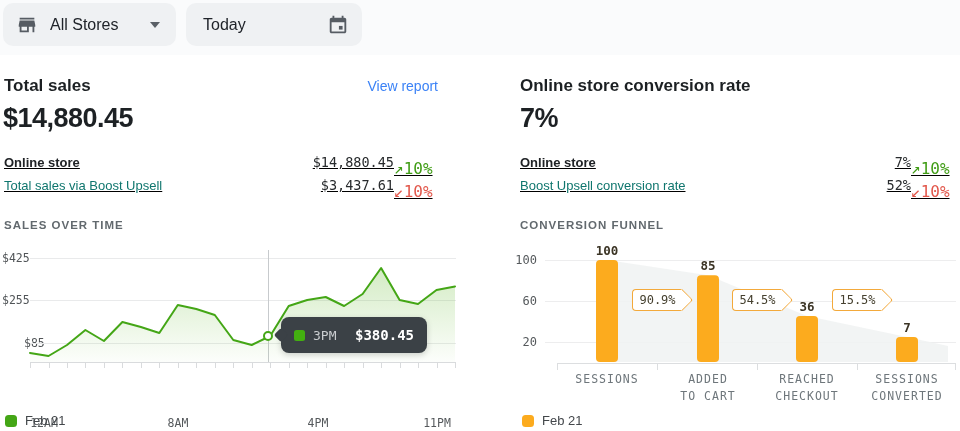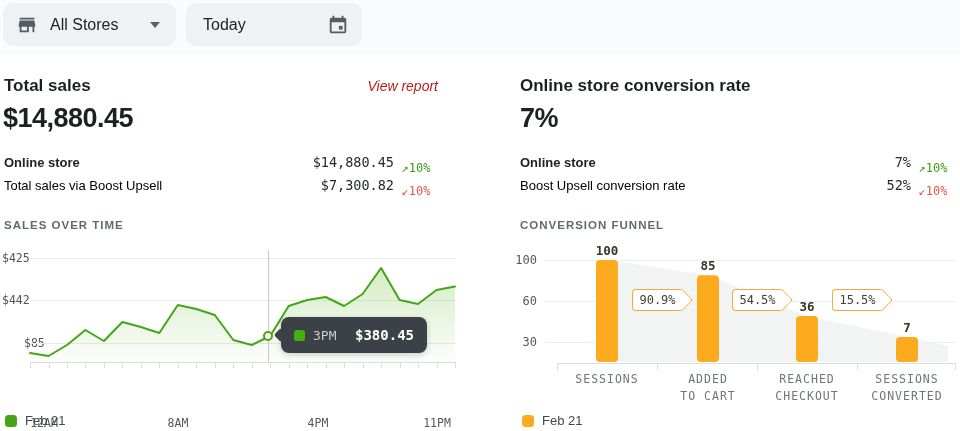--- a/index.html
+++ b/index.html
@@ -19,33 +19,33 @@
   .pill-icon svg { width:22px; height:22px; fill:#565c63; }
   .caret { margin-left:auto; width:0; height:0; border-left:5px solid transparent;
            border-right:5px solid transparent; border-top:6px solid #5a6066; }
   .pill-date .pill-icon { margin-left:auto; }
 
   
   .title-row { position:absolute; display:flex; align-items:baseline; }
   .tr-left   { left:4px; top:76px; width:434px;text-align:center; }
   .tr-right  { left:520px; top:76px; width:436px; }
   .panel-title { font-size:17px; font-weight:700; color:#1c2023; }
-  .view-report { margin-left:auto; font-size:14px; color:#b91c1c; text-decoration:none; cursor:pointer;font-style:italic; }
+  .view-report { margin-left:auto; font-size:14px; color:#3b82f6; text-decoration:none; cursor:pointer; }
   .big-value { position:absolute; font-size:27px; font-weight:700; color:#1d2124; letter-spacing:-0.5px; }
   .bv-left  { left:3px;  top:103px; }
   .bv-right { left:520px; top:103px; }
 
-  .metric-row { position:absolute; height:22px; display:flex; align-items:center; }
+  .metric-row { position:absolute; height:22px; display:flex; align-items:center;text-decoration:underline; }
   .mr-l { left:4px;  width:434px; }
   .mr-r { left:520px; width:435px; }
   .mr-1 { top:151px; } .mr-2 { top:174px; }
   .metric-label { font-size:13px; font-weight:700; color:#202326; }
-  .metric-label.muted { font-weight:400; color:#000000; }
+  .metric-label.muted { font-weight:400; color:#0f766e; }
   .metric-value { margin-left:auto; font-family:"DejaVu Sans Mono", monospace; font-size:13.5px; color:#282b2d; }
-  .metric-change { width:44px; text-align:center; font-family:"DejaVu Sans Mono", monospace; font-size:12px;margin-top:12px; }
+  .metric-change { width:44px; text-align:left; font-family:"DejaVu Sans Mono", monospace; font-size:16px;margin-top:12px; }
   .up   { color:#3f9c14; }
   .down { color:#e2574b; }
 
   .section-title { position:absolute; font-size:11.5px; font-weight:700; letter-spacing:1px; color:#62696e; }
   .st-left  { left:4px;  top:219px; }
   .st-right { left:520px; top:219px; }
 
   .legend { position:absolute; top:413px; display:flex; align-items:center; font-size:13px; color:#43474b; }
   .lgd-left  { left:5px; }
   .lgd-right { left:522px; }
@@ -142,28 +142,28 @@
   </div>
   <div class="big-value bv-left">$14,880.45</div>
 
   <div class="metric-row mr-l mr-1">
     <span class="metric-label">Online store</span>
     <span class="metric-value">$14,880.45</span>
     <span class="metric-change up">↗10%</span>
   </div>
   <div class="metric-row mr-l mr-2">
     <span class="metric-label muted">Total sales via Boost Upsell</span>
-    <span class="metric-value">$7,300.82</span>
+    <span class="metric-value">$3,437.61</span>
     <span class="metric-change down">↙10%</span>
   </div>
 
   <div class="section-title st-left">SALES OVER TIME</div>
 
   <span class="ylab yl0">$425</span>
-  <span class="ylab yl1">$442</span>
+  <span class="ylab yl1">$255</span>
   <span class="ylab yl2">$85</span>
   <div class="gridline gl0"></div>
   <div class="gridline gl1"></div>
   <div class="gridline gl2"></div>
   <div class="crosshair"></div>
 
   <svg id="sales-svg" viewBox="0 0 425 112" preserveAspectRatio="none">
     <defs>
       <linearGradient id="salesGrad" x1="0" y1="0" x2="0" y2="1">
         <stop offset="0" stop-color="#6ebe3c" stop-opacity="0.30"></stop>
@@ -232,21 +232,21 @@
   <div class="metric-row mr-r mr-2">
     <span class="metric-label muted">Boost Upsell conversion rate</span>
     <span class="metric-value">52%</span>
     <span class="metric-change down">↙10%</span>
   </div>
 
   <div class="section-title st-right">CONVERSION FUNNEL</div>
 
   <span class="fylab fyl0">100</span>
   <span class="fylab fyl1">60</span>
-  <span class="fylab fyl2">30</span>
+  <span class="fylab fyl2">20</span>
   <div class="fgrid fg0"></div>
   <div class="fgrid fg1"></div>
   <div class="fgrid fg2"></div>
 
   <svg id="funnel-svg" viewBox="0 0 411 113" preserveAspectRatio="none">
     <polygon id="funnel-shape" class="funnel-bg" points="62,10.0 163,25.3 262,66.1 362,87.0 403,96.0 403,112 62,112"></polygon>
     <rect id="fbar0" class="fbar" rx="4" x="51" y="10.0" width="22" height="102.0"></rect>
     <rect id="fbar1" class="fbar" rx="4" x="152" y="25.3" width="22" height="86.7"></rect>
     <rect id="fbar2" class="fbar" rx="4" x="251" y="66.1" width="22" height="45.9"></rect>
     <rect id="fbar3" class="fbar" rx="4" x="351" y="87.0" width="22" height="25.0"></rect>

